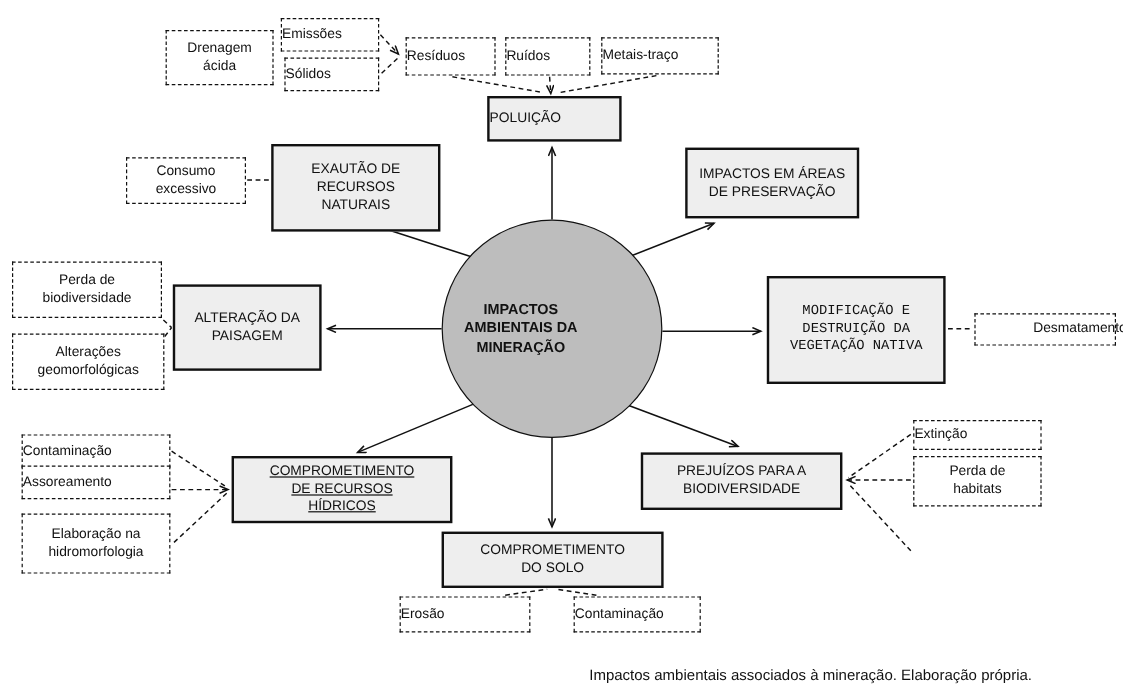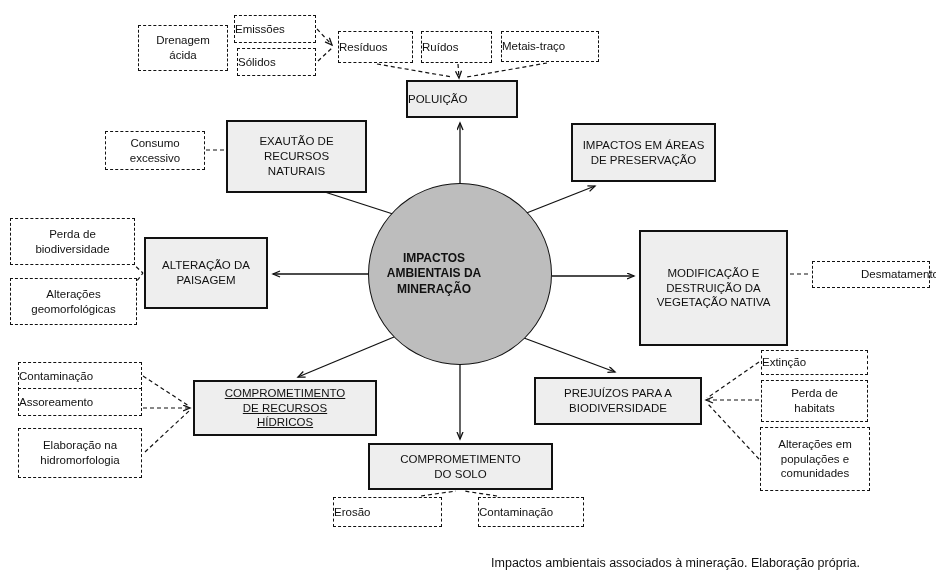--- a/index.html
+++ b/index.html
@@ -10,21 +10,21 @@
   .box-solid{background:#eeeeee;border:2px solid #111;font-size:11.5px;}
   .box-dashed{background:#ffffff;border:1.6px dashed #111;font-size:11.5px;}
   .circle{background:#bdbdbd;border:1.6px solid #111;border-radius:50%;font-weight:bold;font-size:12px;}
   .circle .inner{width:130px;}
   .caption{position:absolute;left:0;top:556px;width:860px;text-align:right;font-size:12.5px;color:#111;}
   
   #b-poluicao{left:406px;top:80px;width:112px;height:38px;}
   #b-exautao{left:226px;top:120px;width:141px;height:73px;padding:0 8px;}
   #b-areas{left:528px;top:123px;width:145px;height:59px;padding:0 8px;margin-left:43px;}
   #b-paisagem{left:144px;top:237px;width:124px;height:72px;padding:0 14px;}
-  #b-vegetacao{left:639px;top:230px;width:149px;height:116px;padding:0 15px;}
+  #b-vegetacao{left:639px;top:230px;width:149px;height:90px;padding:0 15px;font-family:Liberation Mono, monospace;}
   #b-hidricos{left:193px;top:380px;width:184px;height:56px;padding:0 24px;text-decoration:underline;}
   #b-solo{left:368px;top:443px;width:185px;height:47px;padding:0 22px;}
   #b-biodiv{left:534px;top:377px;width:168px;height:48px;padding:0 8px;}
   
   #s-drenagem{left:138px;top:25px;width:90px;height:46px;padding:0 8px;}
   #s-emissoes{left:234px;top:15px;width:82px;height:28px;}
   #s-solidos{left:237px;top:48px;width:79px;height:28px;}
   #s-residuos{left:338px;top:31px;width:75px;height:32px;}
   #s-ruidos{left:421px;top:31px;width:71px;height:32px;}
   #s-metais{left:501px;top:31px;width:98px;height:31px;}
@@ -157,18 +157,15 @@
   </div>
   <div id="s-contaminacao-s" class="node box-dashed">
     <span>Contaminação</span>
   </div>
   <div id="s-extincao" class="node box-dashed">
     <span>Extinção</span>
   </div>
   <div id="s-habitats" class="node box-dashed">
     <span>Perda de habitats</span>
   </div>
-  <div id="s-populacoes" class="node box-dashed">
-    <span>Alterações em populações e comunidades</span>
-  </div>
 
   <div class="caption">Impactos ambientais associados à mineração. Elaboração própria.</div>
 </div>
 
 </body></html>

